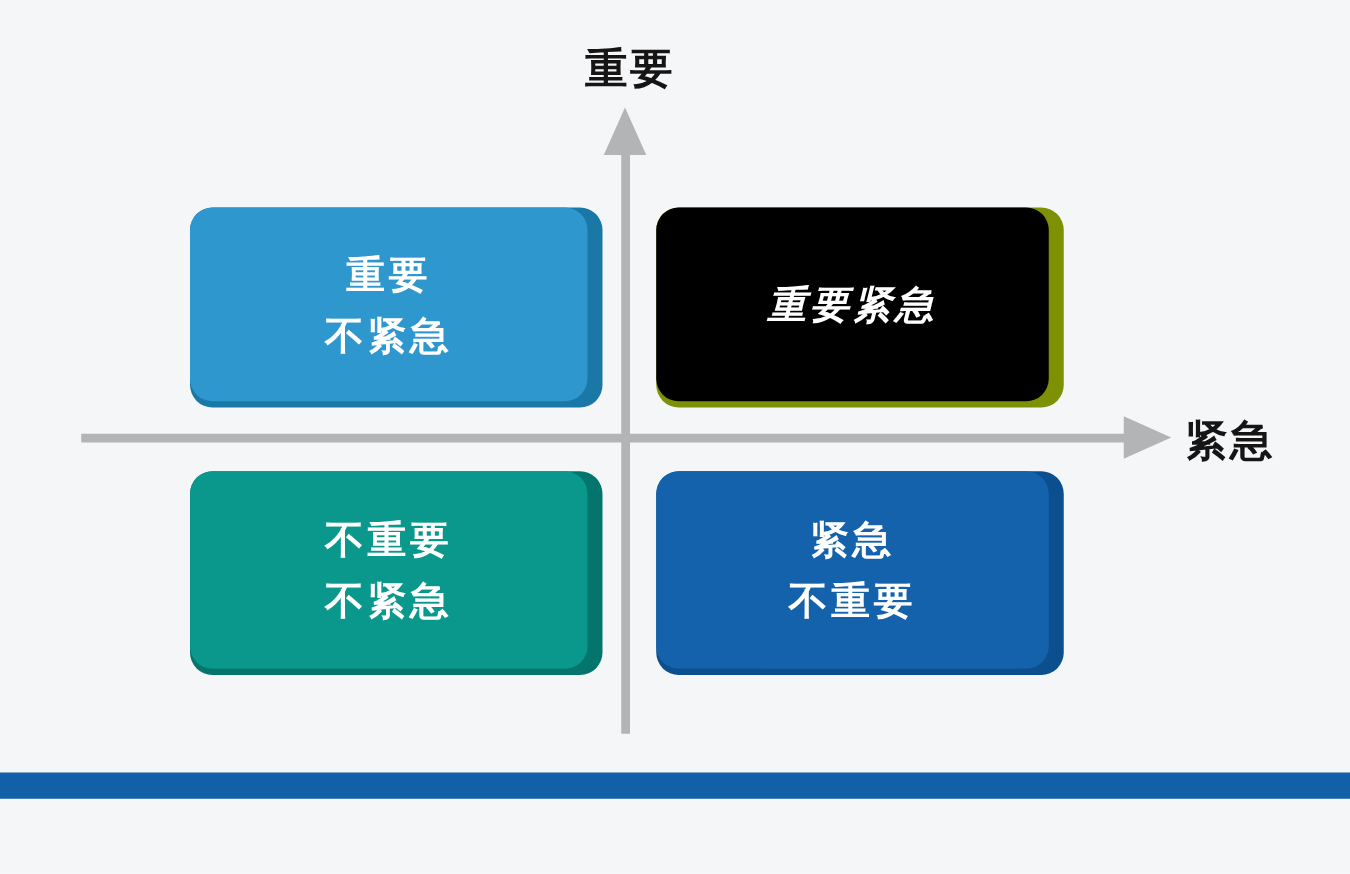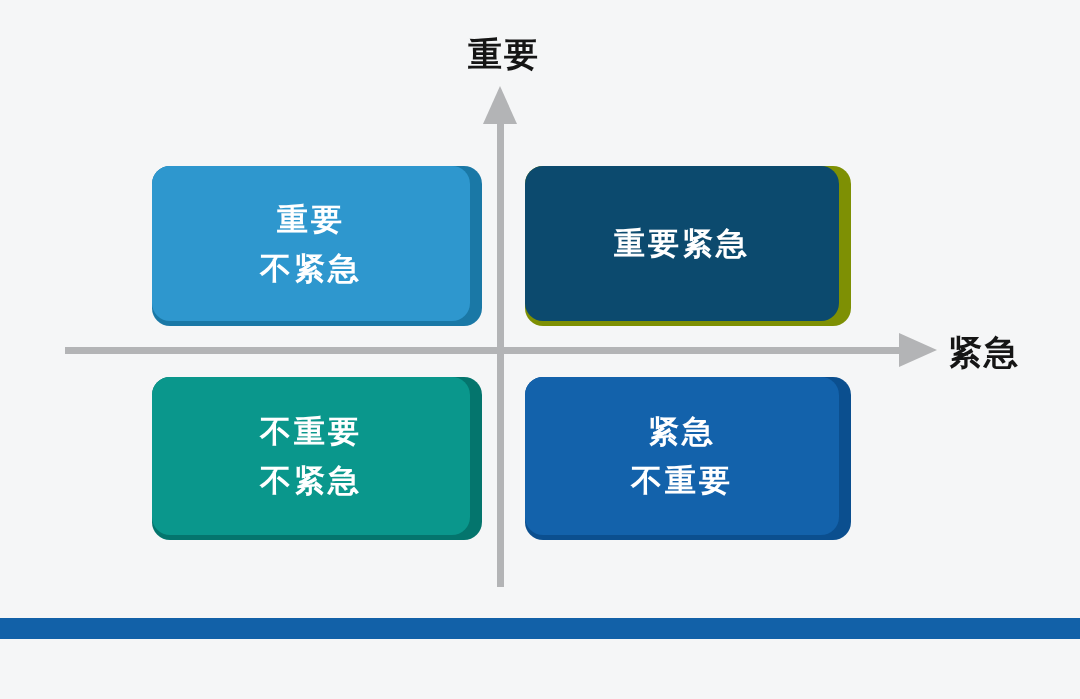--- a/index.html
+++ b/index.html
@@ -58,21 +58,21 @@
     font-size:31px;
     font-weight:bold;
     letter-spacing:3px;
     line-height:49px;
     white-space:nowrap;
   }
   .quad-line:empty{display:none;}
   .q-tl{left:152px;top:166px;width:330px;height:160px;background:#1a78a6;}
   .q-tl .face{background:#2e97ce;}
   .q-tr{left:525px;top:166px;width:326px;height:160px;background:#7e9004;}
-  .q-tr .face{background:#0c4a6e;}
+  .q-tr .face{background:#000000;font-style:italic;}
   .q-bl{left:152px;top:377px;width:330px;height:163px;background:#04756d;}
   .q-bl .face{background:#0a978c;}
   .q-br{left:525px;top:377px;width:326px;height:163px;background:#0b4f8f;}
   .q-br .face{background:#1362ab;}
   
   .divider-bar{
     position:absolute;
     left:0;top:618px;
     width:1080px;height:21px;
     background:#1261a8;

